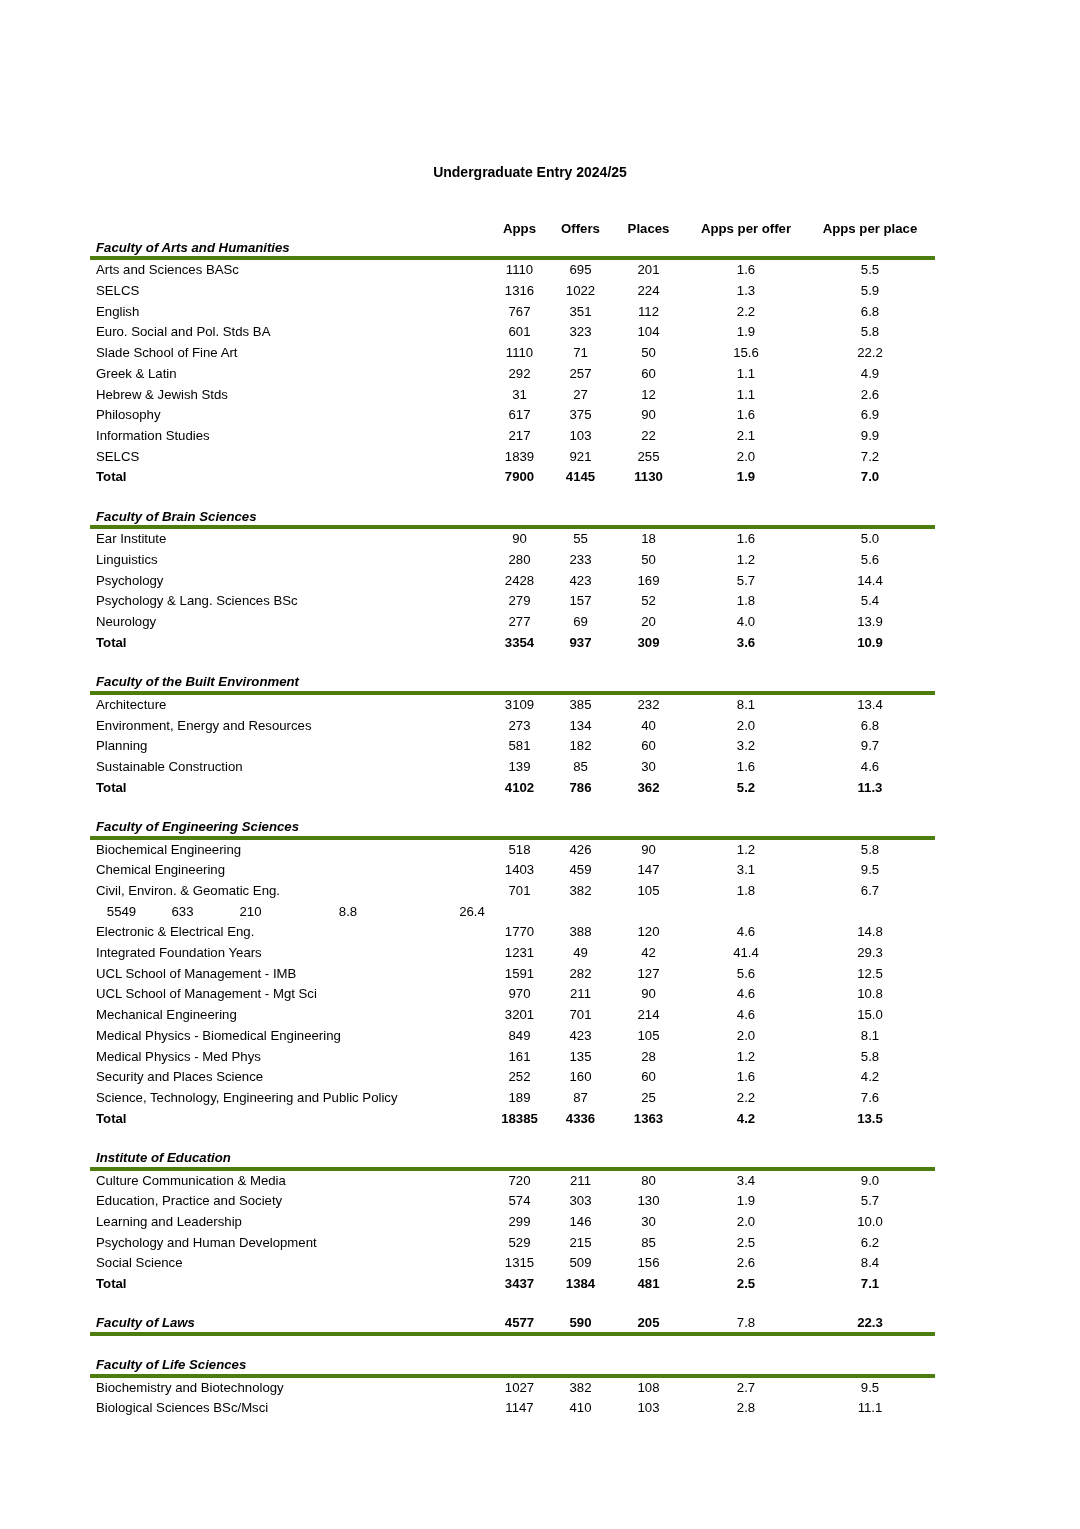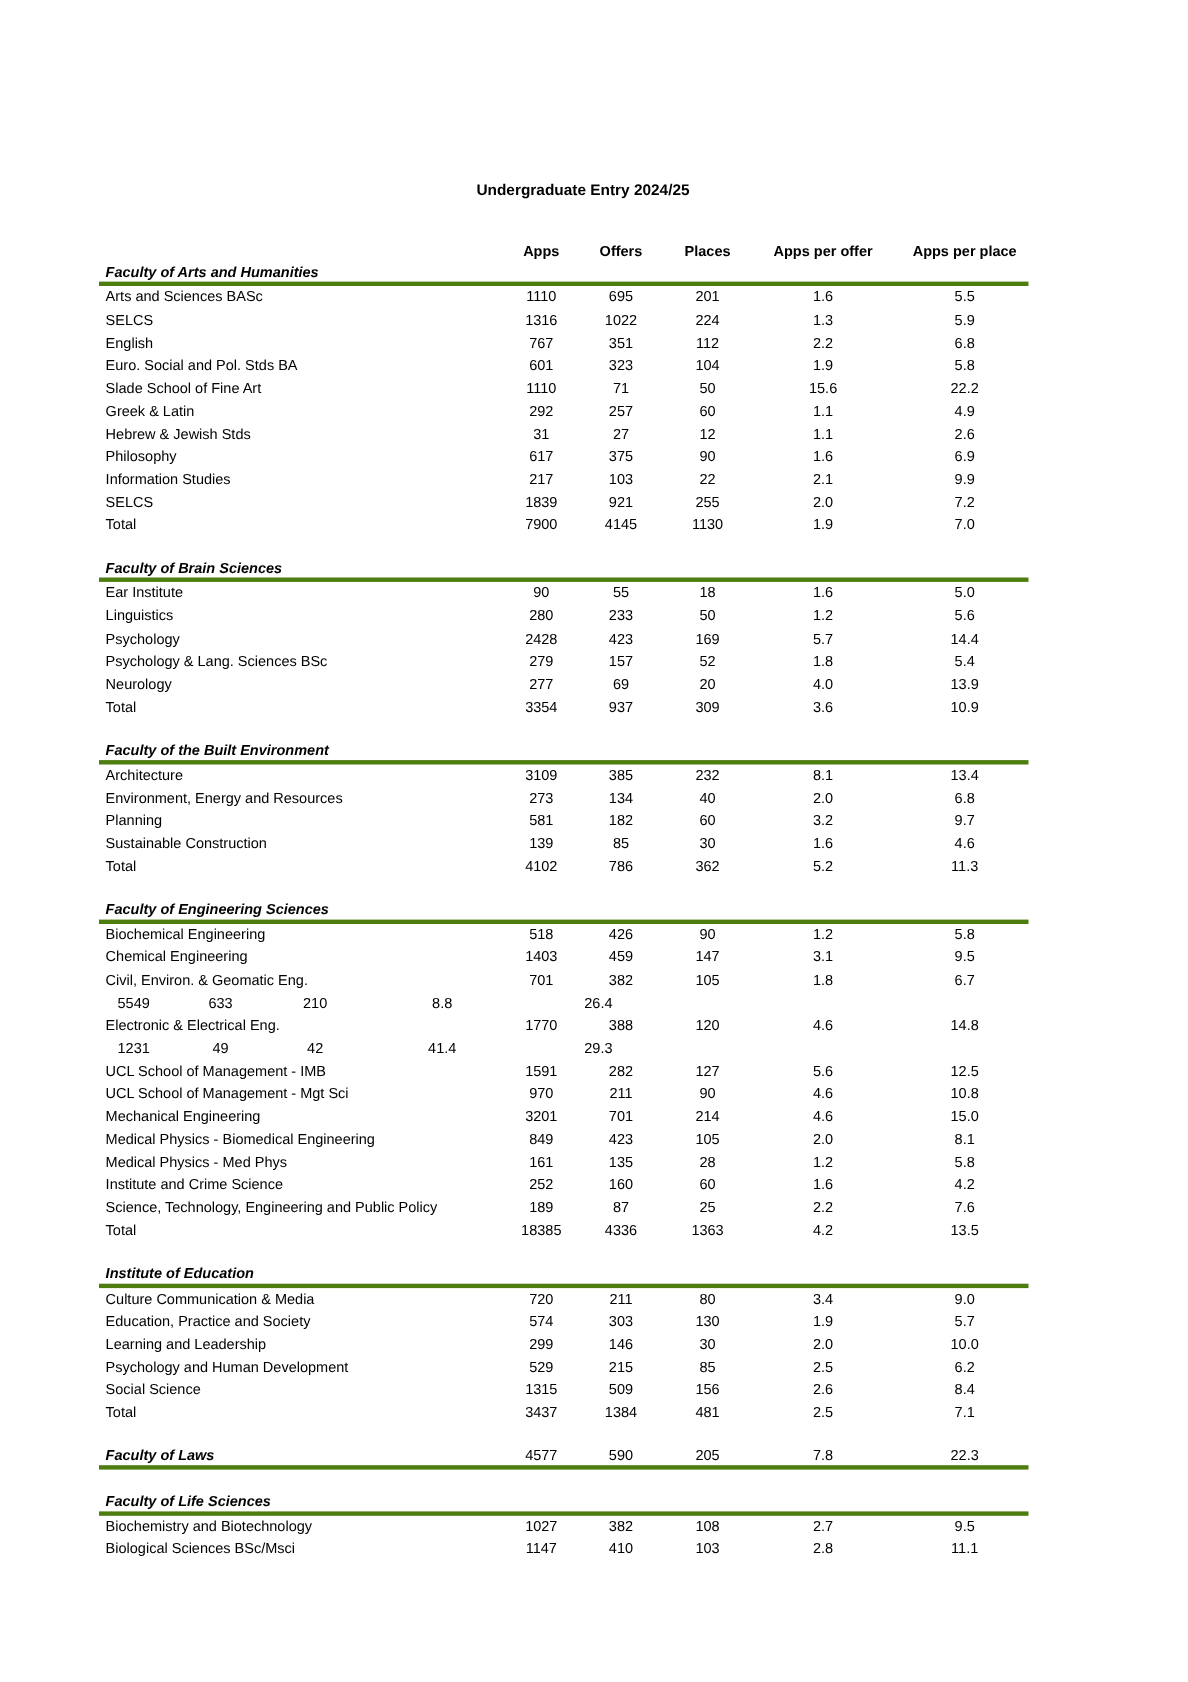--- a/index.html
+++ b/index.html
@@ -30,21 +30,20 @@
     position: absolute;
     top: 219px;
     left: 90px;
     width: 845px;
     font-size: 13.2px;
   }
   .row {
     display: flex;
     height: 20.7px;
     line-height: 20.7px;
-    gap: 18px;
   }
   .header-row { font-weight: bold; }
   .heading-row {
     box-sizing: border-box;
     height: 20.7px;
     line-height: 16px;
     border-bottom: 4px solid #4d7c0f;
   }
   .section-gap { margin-top: 20.7px; }
   .c {
@@ -59,21 +58,21 @@
   }
   .heading-label {
     font-weight: bold;
     font-style: italic;
   }
   .v0 { width: 63px;  text-align: center; }
   .v1 { width: 59px;  text-align: center; }
   .v2 { width: 77px;  text-align: center; }
   .v3 { width: 118px; text-align: center; }
   .v4 { width: 130px; text-align: center; }
-  .bold { font-weight: normal; align-items: center; }
+  .bold { font-weight: bold; align-items: center; }
 </style>
 </head>
 <body>
 
 <div class="sheet">
   <div class="doc-title">Undergraduate Entry 2024/25</div>
 
   <div class="table">
     <div class="row header-row">
       <div class="c label"></div>
@@ -305,20 +304,21 @@
         </div>
         <div class="row data-row">
           <div class="c label">Electronic &amp; Electrical Eng.</div>
           <div class="c v0">1770</div>
           <div class="c v1">388</div>
           <div class="c v2">120</div>
           <div class="c v3">4.6</div>
           <div class="c v4">14.8</div>
         </div>
         <div class="row data-row">
+          <div class="c label">Integrated Foundation Years</div>
           <div class="c v0">1231</div>
           <div class="c v1">49</div>
           <div class="c v2">42</div>
           <div class="c v3">41.4</div>
           <div class="c v4">29.3</div>
         </div>
         <div class="row data-row">
           <div class="c label">UCL School of Management - IMB</div>
           <div class="c v0">1591</div>
           <div class="c v1">282</div>
@@ -352,21 +352,21 @@
         </div>
         <div class="row data-row">
           <div class="c label">Medical Physics - Med Phys</div>
           <div class="c v0">161</div>
           <div class="c v1">135</div>
           <div class="c v2">28</div>
           <div class="c v3">1.2</div>
           <div class="c v4">5.8</div>
         </div>
         <div class="row data-row">
-          <div class="c label">Institute and Crime Science</div>
+          <div class="c label">Security and Places Science</div>
           <div class="c v0">252</div>
           <div class="c v1">160</div>
           <div class="c v2">60</div>
           <div class="c v3">1.6</div>
           <div class="c v4">4.2</div>
         </div>
         <div class="row data-row">
           <div class="c label">Science, Technology, Engineering and Public Policy</div>
           <div class="c v0">189</div>
           <div class="c v1">87</div>

